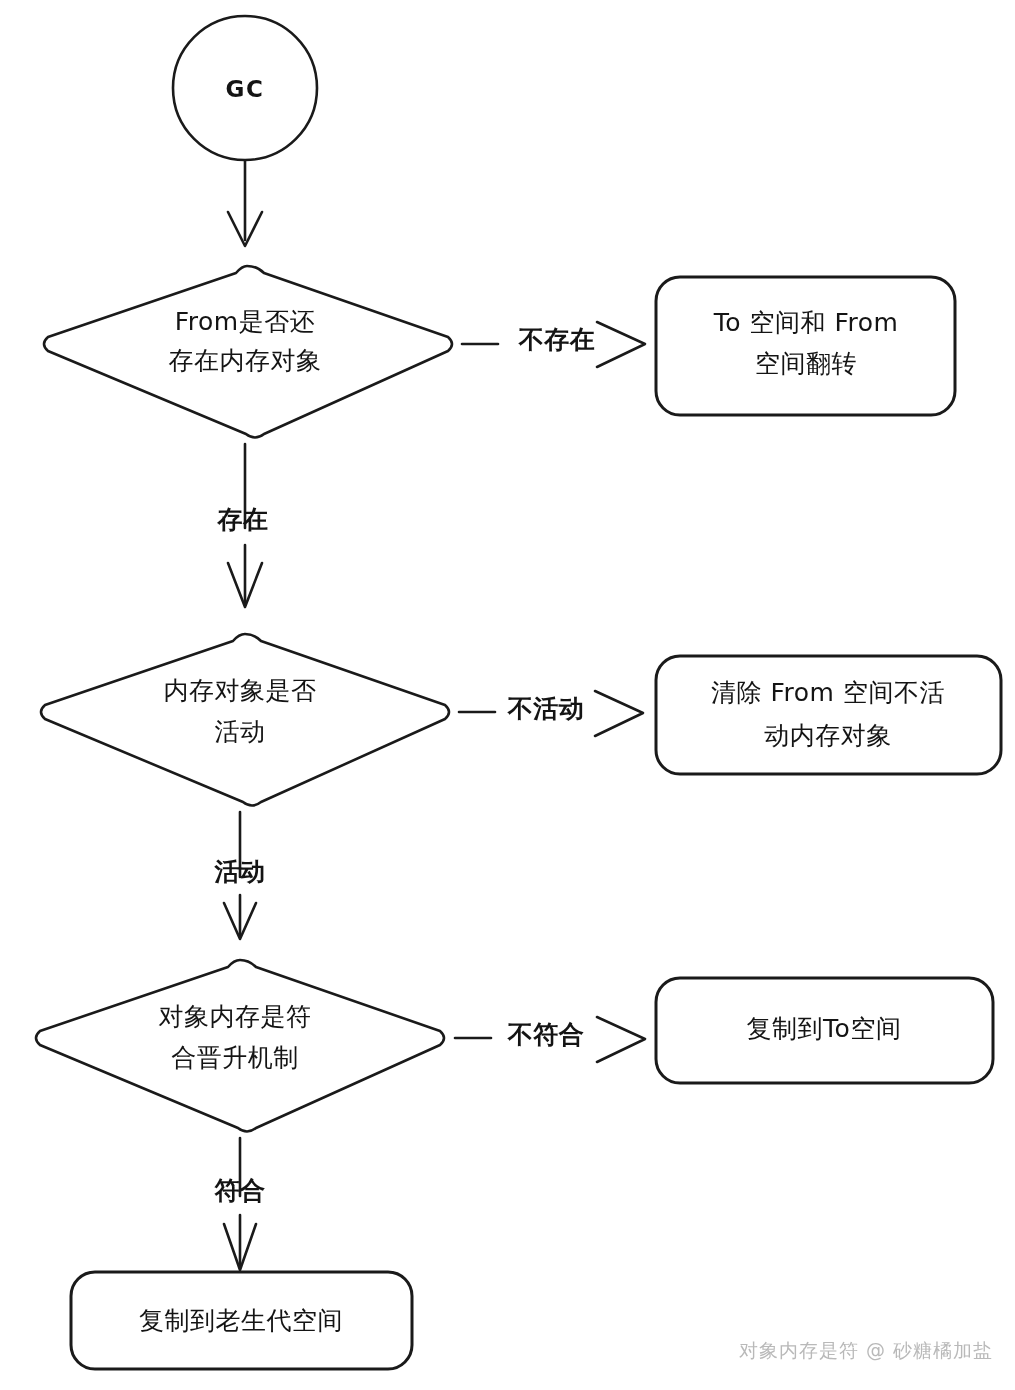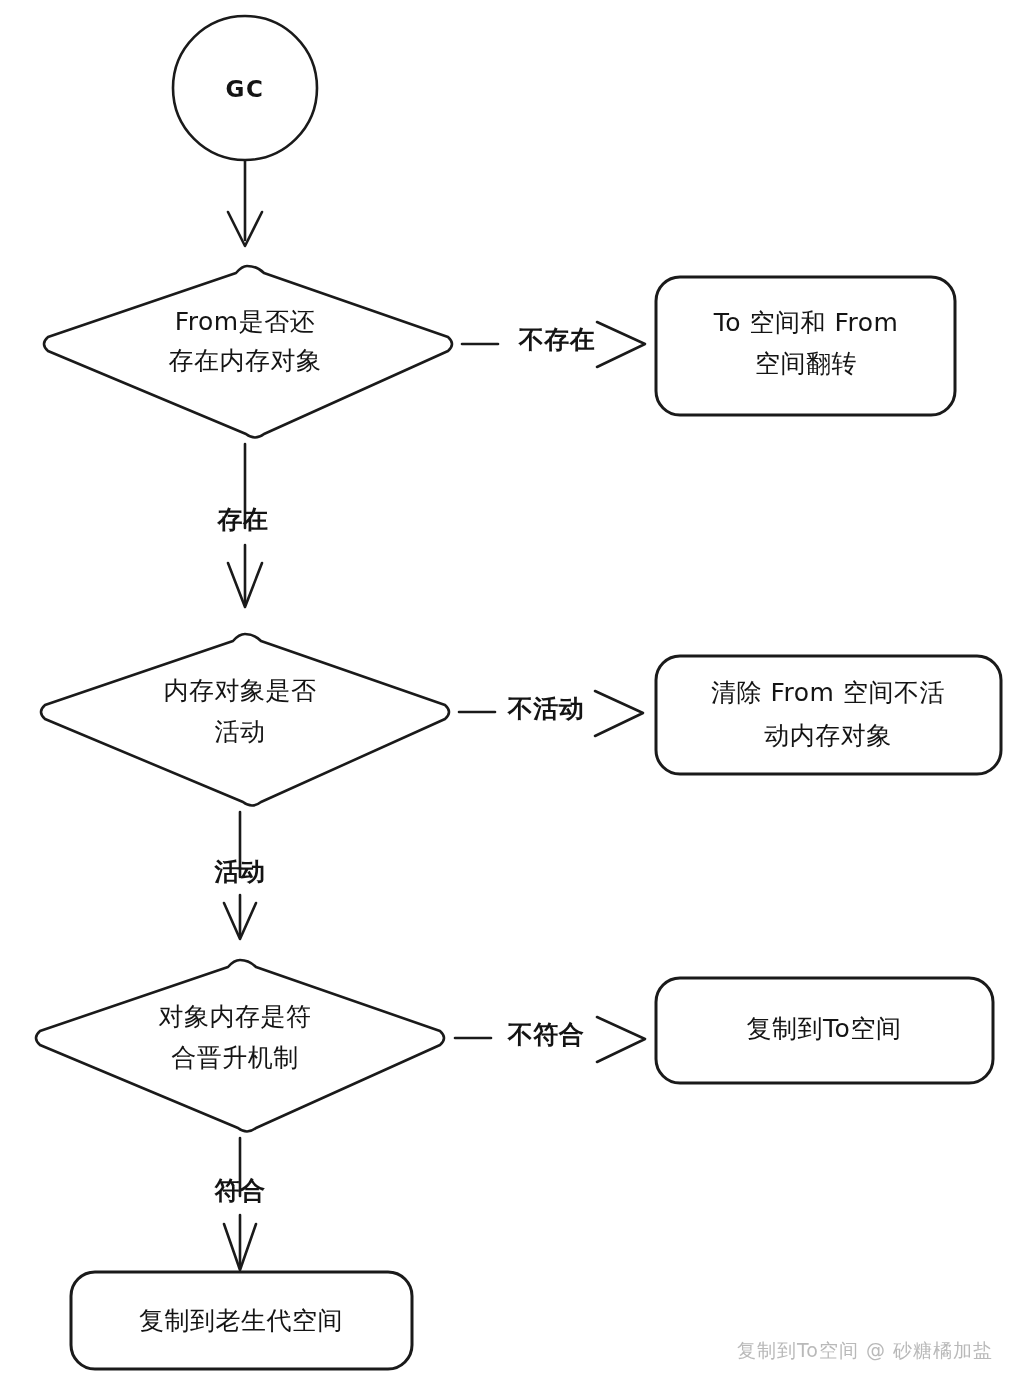--- a/index.html
+++ b/index.html
@@ -182,14 +182,14 @@
       <path class="edge-head" d="M224,1224 L240,1270 L256,1224"></path>
     </g>
 
     <g>
       <rect class="shape" x="71" y="1272" width="341" height="97" rx="24" ry="24"></rect>
       <text class="node-text" x="241" y="1322">复制到老生代空间</text>
     </g>
 
   </svg>
 
-  <div class="watermark">复制到To空间 @ 砂糖橘加盐</div>
+  <div class="watermark">对象内存是符 @ 砂糖橘加盐</div>
 </div>
 
 </body></html>

